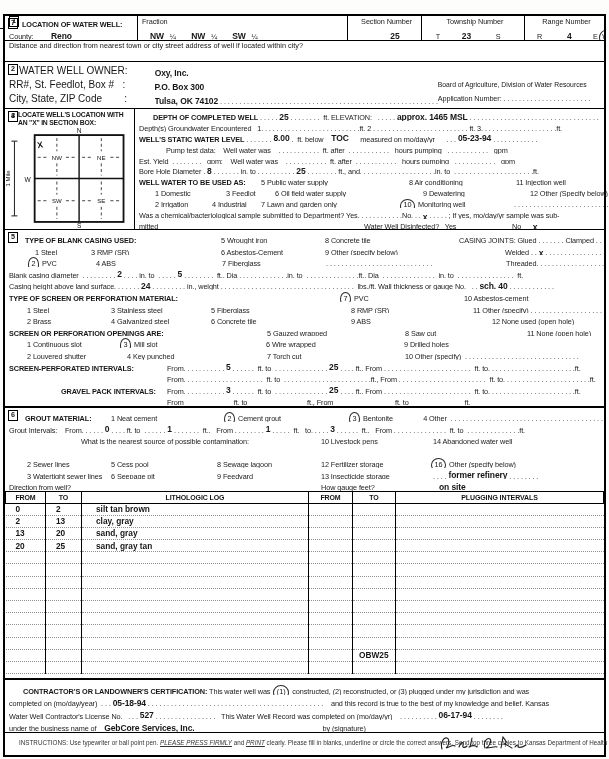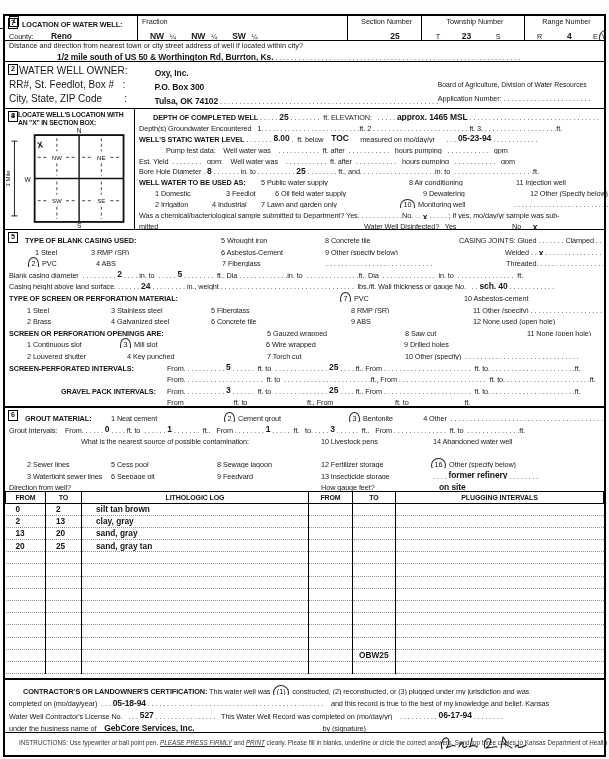--- a/index.html
+++ b/index.html
@@ -96,21 +96,20 @@
         <div class="s1c bl" style="width:104px">
           <div class="ln p ctr">Township Number</div>
           <div class="ln"><span class="sg g" style="width: 10px;"></span><span class="sg p" style="width: 26px;">T</span><span class="sg v" style="width: 34px;">23</span><span class="sg p">S</span></div>
         </div>
         <div class="s1c bl" style="width:80px">
           <div class="ln p ctr">Range Number</div>
           <div class="ln"><span class="sg g" style="width: 8px;"></span><span class="sg p" style="width: 30px;">R</span><span class="sg v" style="width: 26px;">4</span><span class="sg p">E</span><span class="sg c">W</span></div>
         </div>
       </div>
       <div class="ln q">Distance and direction from nearest town or city street address of well if located within city?</div>
-      <div class="ln addr"><span class="sg g" style="width: 48px;"></span><span class="sg v">1/2 mile south of US 50 &amp; Worthington Rd, Burrton, Ks.</span><span class="sg p"> . . . . . . . . . . . . . . . . . . . . . . . . . . . . . . . . . . . . . . . . . . . . . . . . . . . . . . . . . . . . . . . .</span></div>
     </div>
 
     <div class="sec s2">
       <span class="secnum abs">2</span>
       <div class="s2row">
         <div class="s2lab" style="padding-left:14px">WATER WELL OWNER:</div>
         <div class="s2val"><span class="sg v">Oxy, Inc.</span></div>
         <div class="s2r"></div>
       </div>
       <div class="s2row">
@@ -188,21 +187,21 @@
 
     <div class="sec s5">
       <span class="secnum abs">5</span>
       <div class="ln"><span class="sg g" style="width: 16px;"></span><span class="sg b" style="width: 196px;">TYPE OF BLANK CASING USED:</span><span class="sg p" style="width: 104px;">5 Wrought iron</span><span class="sg p" style="width: 134px;">8 Concrete tile</span><span class="sg p">CASING JOINTS: Glued . . . . . . . Clamped . . . . . . .</span></div>
       <div class="ln"><span class="sg g" style="width: 26px;"></span><span class="sg p" style="width: 56px;">1 Steel</span><span class="sg p" style="width: 130px;">3 RMP (SR)</span><span class="sg p" style="width: 104px;">6 Asbestos-Cement</span><span class="sg p" style="width: 180px;">9 Other (specify below)</span><span class="sg p">Welded . . </span><span class="sg x">x</span><span class="sg p"> . . . . . . . . . . . . . . . .</span></div>
       <div class="ln"><span class="sg g" style="width: 18px;"></span><span class="sg c">2</span><span class="sg p" style="width: 56px;"> PVC</span><span class="sg p" style="width: 126px;">4 ABS</span><span class="sg p" style="width: 104px;">7 Fiberglass</span><span class="sg p" style="width: 180px;">. . . . . . . . . . . . . . . . . . . . . . . . . . . .</span><span class="sg p">Threaded. . . . . . . . . . . . . . . . . . . . .</span></div>
       <div class="ln"><span class="sg p">Blank casing diameter  . . . . . . . . . </span><span class="sg v">2</span><span class="sg p"> . . . . in. to  . . . . . </span><span class="sg v">5</span><span class="sg p"> . . . . . . . .  ft., Dia . . . . . . . . . . . . .in. to  . . . . . . . . . . . . . .ft., Dia  . . . . . . . . . . . . . .  in. to  . . . . . . . . . . . . . . .  ft.</span></div>
       <div class="ln"><span class="sg p">Casing height above land surface. . . . . . . </span><span class="sg v">24</span><span class="sg p"> . . . . . . . . . in., weight . . . . . . . . . . . . . . . . . . . . . . . . . . . . . . . . . . .  lbs./ft. Wall thickness or gauge No.   . . </span><span class="sg v">sch. 40</span><span class="sg p"> . . . . . . . . . . . .</span></div>
       <div class="ln"><span class="sg b" style="width: 330px;">TYPE OF SCREEN OR PERFORATION MATERIAL:</span><span class="sg c">7</span><span class="sg p" style="width: 112px;"> PVC</span><span class="sg p">10 Asbestos-cement</span></div>
       <div class="ln"><span class="sg g" style="width: 18px;"></span><span class="sg p" style="width: 84px;">1 Steel</span><span class="sg p" style="width: 100px;">3 Stainless steel</span><span class="sg p" style="width: 140px;">5 Fiberglass</span><span class="sg p" style="width: 122px;">8 RMP (SR)</span><span class="sg p">11 Other (specify) . . . . . . . . . . . . . . . . . . . . . . . .</span></div>
-      <div class="ln"><span class="sg g" style="width: 18px;"></span><span class="sg p" style="width: 84px;">2 Brass</span><span class="sg p" style="width: 100px;">4 Galvanized steel</span><span class="sg p" style="width: 140px;">6 Concrete tile</span><span class="sg p" style="width: 122px; text-decoration: underline;">9 ABS</span><span class="sg p">12 None used (open hole)</span></div>
+      <div class="ln"><span class="sg g" style="width: 18px;"></span><span class="sg p" style="width: 84px;">2 Brass</span><span class="sg p" style="width: 100px;">4 Galvanized steel</span><span class="sg p" style="width: 140px;">6 Concrete tile</span><span class="sg p" style="width: 141px; text-decoration: underline;">9 ABS</span><span class="sg p">12 None used (open hole)</span></div>
       <div class="ln"><span class="sg b" style="width: 258px;">SCREEN OR PERFORATION OPENINGS ARE:</span><span class="sg p" style="width: 138px;">5 Gauzed wrapped</span><span class="sg p" style="width: 122px;">8 Saw cut</span><span class="sg p">11 None (open hole)</span></div>
       <div class="ln"><span class="sg g" style="width: 18px;"></span><span class="sg p" style="width: 92px;">1 Continuous slot</span><span class="sg c">3</span><span class="sg p" style="width: 134px;"> Mill slot</span><span class="sg p" style="width: 138px;">6 Wire wrapped</span><span class="sg p">9 Drilled holes</span></div>
       <div class="ln"><span class="sg g" style="width: 18px;"></span><span class="sg p" style="width: 100px;">2 Louvered shutter</span><span class="sg p" style="width: 140px;">4 Key punched</span><span class="sg p" style="width: 138px;">7 Torch cut</span><span class="sg p">10 Other (specify)  . . . . . . . . . . . . . . . . . . . . . . . . . . . . . .</span></div>
       <div class="ln"><span class="sg b" style="width: 158px;">SCREEN-PERFORATED INTERVALS:</span><span class="sg p">From. . . . . . . . . . . </span><span class="sg v">5</span><span class="sg p"> . . . . . .  ft. to  . . . . . . . . . . . . . . </span><span class="sg v">25</span><span class="sg p"> . . . . ft., From . . . . . . . . . . . . . . . . . . . . . . .  ft. to. . . . . . . . . . . . . . . . . . . . . . .ft.</span></div>
       <div class="ln"><span class="sg g" style="width: 158px;"></span><span class="sg p">From. . . . . . . . . . . . . . . . . . . . .  ft. to  . . . . . . . . . . . . . . . . . . . . . . .ft., From . . . . . . . . . . . . . . . . . . . . . . .  ft. to. . . . . . . . . . . . . . . . . . . . . . .ft.</span></div>
       <div class="ln"><span class="sg g" style="width: 52px;"></span><span class="sg b" style="width: 106px;">GRAVEL PACK INTERVALS:</span><span class="sg p">From. . . . . . . . . . . </span><span class="sg v">3</span><span class="sg p"> . . . . . .  ft. to  . . . . . . . . . . . . . . </span><span class="sg v">25</span><span class="sg p"> . . . . ft., From . . . . . . . . . . . . . . . . . . . . . . .  ft. to. . . . . . . . . . . . . . . . . . . . . . .ft.</span></div>
       <div class="ln"><span class="sg g" style="width: 158px;"></span><span class="sg p">From                          ft. to                               ft., From                                ft. to                             ft.</span></div>
     </div>
 
     <div class="sec s6">

